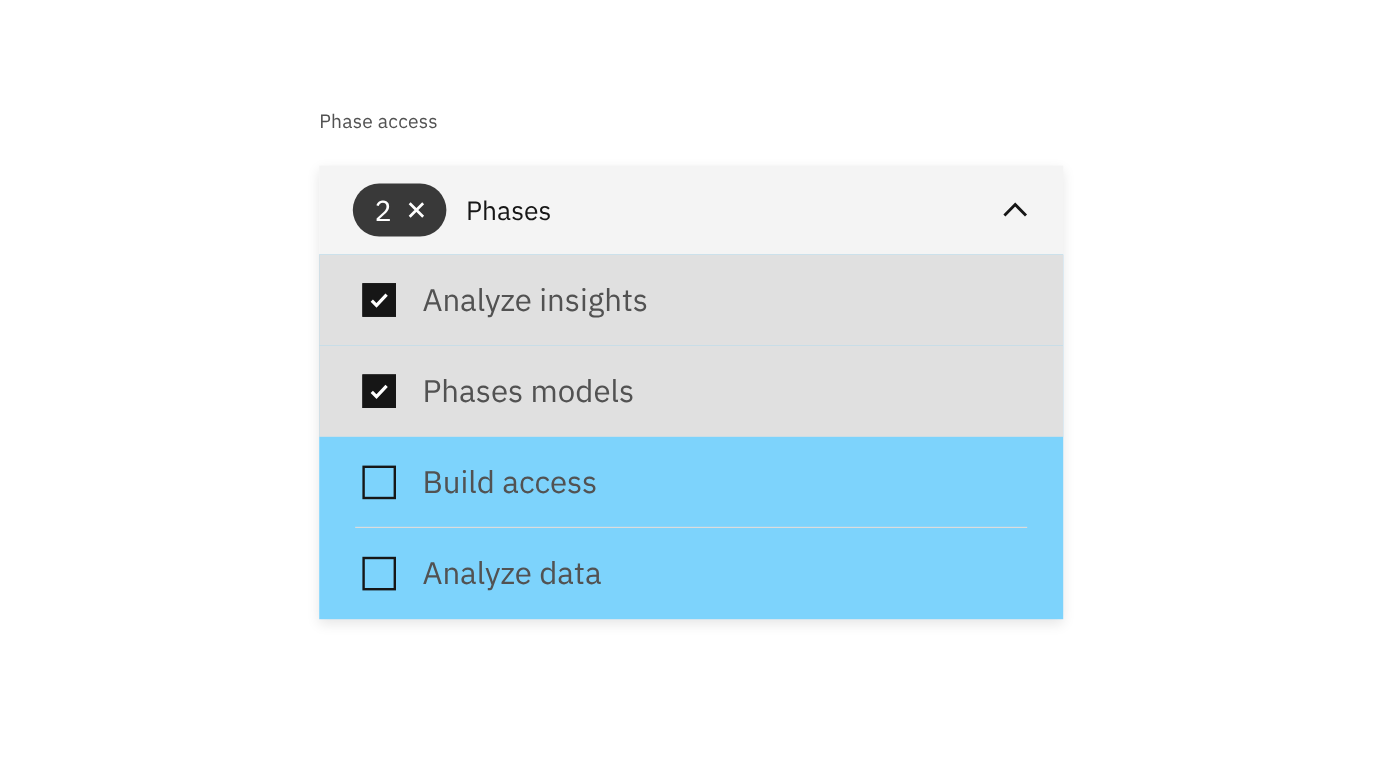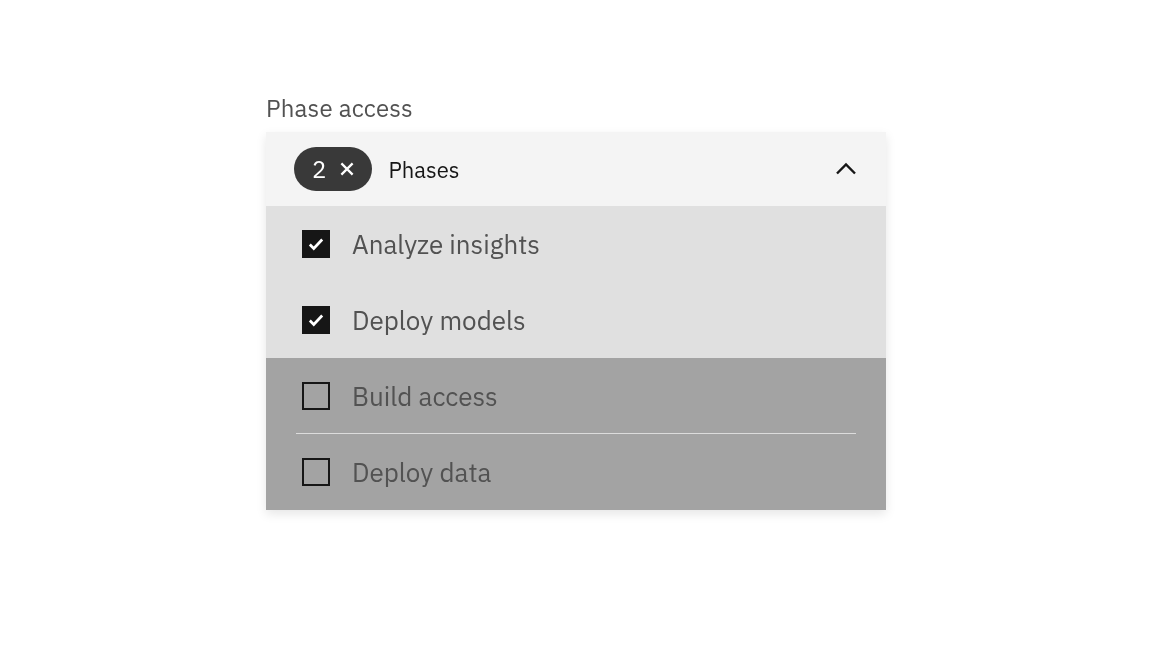--- a/index.html
+++ b/index.html
@@ -10,24 +10,24 @@
     height: 648px;
     position: relative;
   }
   .wrap {
     position: absolute;
     left: 266px;
     top: 92px;
     width: 620px;
   }
   .label {
-    font-size: 24px;
+    font-size: 16px;
     color: #525252;
     letter-spacing: 0.2px;
-    margin-bottom: 8px;
+    margin-bottom: 26px;
   }
   .dropdown {
     width: 620px;
     box-shadow: 0 4px 10px rgba(0,0,0,0.10);
   }
   .dd-header {
     height: 74px;
     background: #f4f4f4;
     display: flex;
     align-items: center;
@@ -55,21 +55,21 @@
   .count-chip svg { display:block; }
   .dd-title {
     font-size: 22px;
     color: #161616;
   }
   .chevron {
     margin-left: auto;
     display: inline-flex;
   }
   .menu {
-    background: #a3a3a3;
+    background: #7dd3fc;
   }
   .option {
     display: flex;
     align-items: center;
     height: 76px;
     padding: 0 28px 0 36px;
     cursor: pointer;
   }
   .option.selected {
     background: #e0e0e0;
@@ -140,28 +140,28 @@
         </span>
         <span class="opt-label">Analyze insights</span>
       </div>
 
       <div class="option selected">
         <span class="cb checked">
           <svg width="18" height="18" viewBox="0 0 16 16" fill="none">
             <path d="M2.5 8.5 L6 12 L13.5 4" stroke="#ffffff" stroke-width="2.4" fill="none"></path>
           </svg>
         </span>
-        <span class="opt-label">Deploy models</span>
+        <span class="opt-label">Phases models</span>
       </div>
 
       <div class="option divider">
         <span class="cb"></span>
         <span class="opt-label">Build access</span>
       </div>
 
       <div class="option">
         <span class="cb"></span>
-        <span class="opt-label">Deploy data</span>
+        <span class="opt-label">Analyze data</span>
       </div>
 
     </div>
   </div>
 </div>
 
 </body></html>

